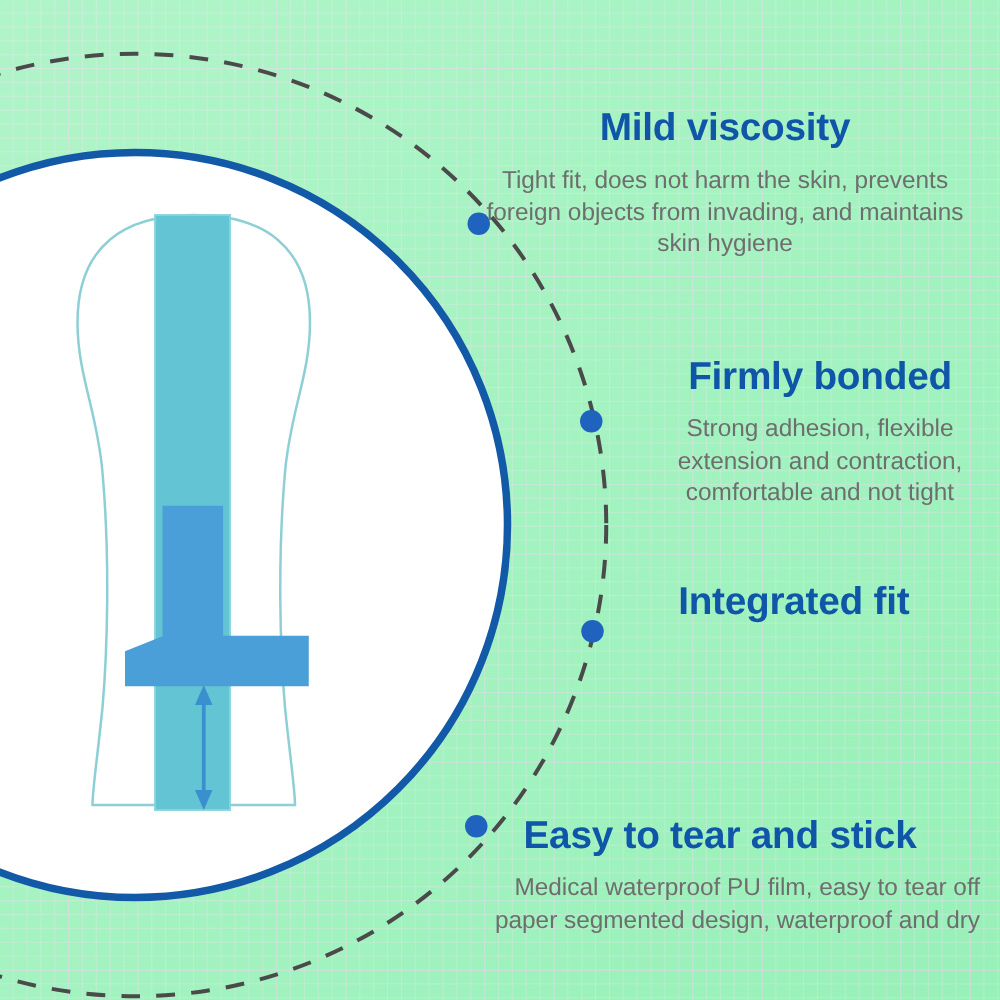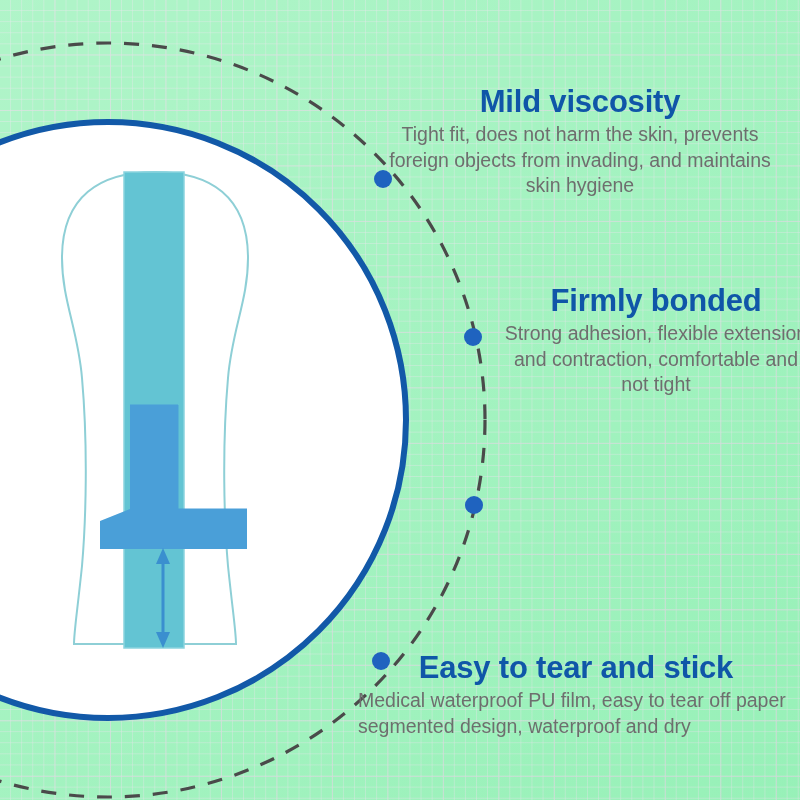--- a/index.html
+++ b/index.html
@@ -46,33 +46,33 @@
   .feature h2{
     margin:0 0 2px 0;
     font-size:31px;
     font-weight:bold;
     color:#0f56a8;
     letter-spacing:-0.2px;
     line-height:1.15;
     white-space:nowrap;
   }
   .feature p{
-    margin:2px;
+    margin:12px;
     font-size:19.5px;
     color:#6e6e6e;
     line-height:1.33;
     font-weight:normal;
   }
   .f1{left:370px;top:84px;width:420px;text-align:center;}
   .f1 h2{text-align:center;}
   .f2{left:496px;top:283px;width:320px;text-align:center;}
   .f3{left:480px;top:463px;width:310px;text-align:left;}
   .f3 h2{text-align:center;}
   .f4{left:356px;top:650px;width:440px;text-align:center;}
-  .f4 p{text-align:left;}
+  .f4 p{text-align:right;}
 </style>
 </head>
 <body>
 
 <div id="stage">
 
   <div class="grid"></div>
   <div class="grid-wash"></div>
 
   <svg class="art" viewBox="0 0 800 800">
@@ -135,20 +135,21 @@
     <h2>Mild viscosity</h2>
     <p>Tight fit, does not harm the skin, prevents foreign objects from invading, and maintains skin hygiene</p>
   </div>
 
   <div class="feature f2">
     <h2>Firmly bonded</h2>
     <p>Strong adhesion, flexible extension and contraction, comfortable and not tight</p>
   </div>
 
   <div class="feature f3">
+    <h2>Integrated fit</h2>
   </div>
 
   <div class="feature f4">
     <h2>Easy to tear and stick</h2>
     <p>Medical waterproof PU film, easy to tear off paper segmented design, waterproof and dry</p>
   </div>
 
 </div>
 
 </body></html>

